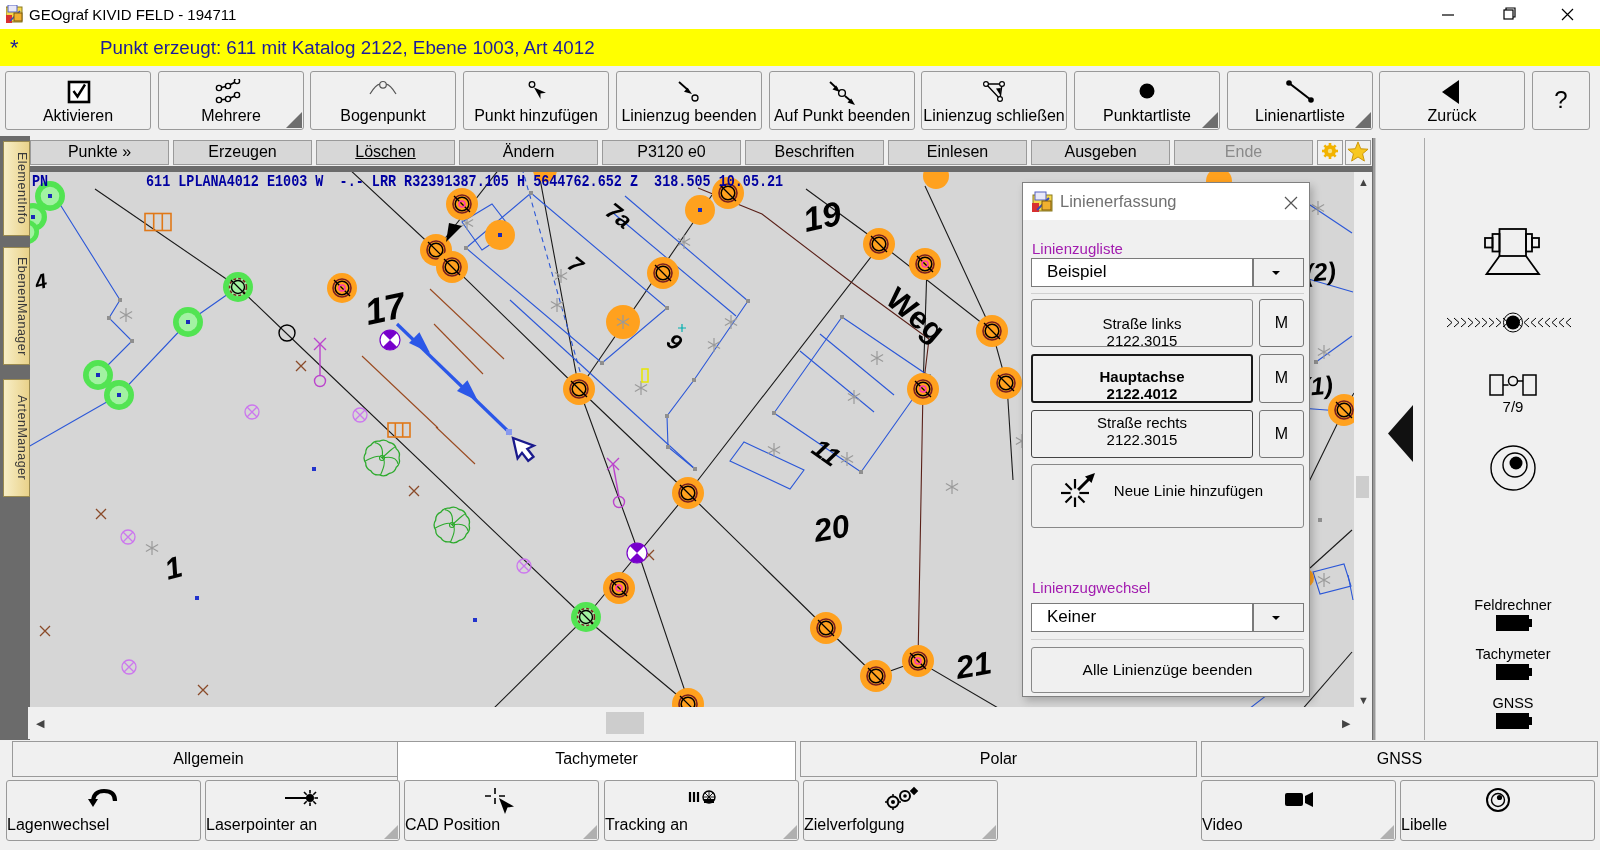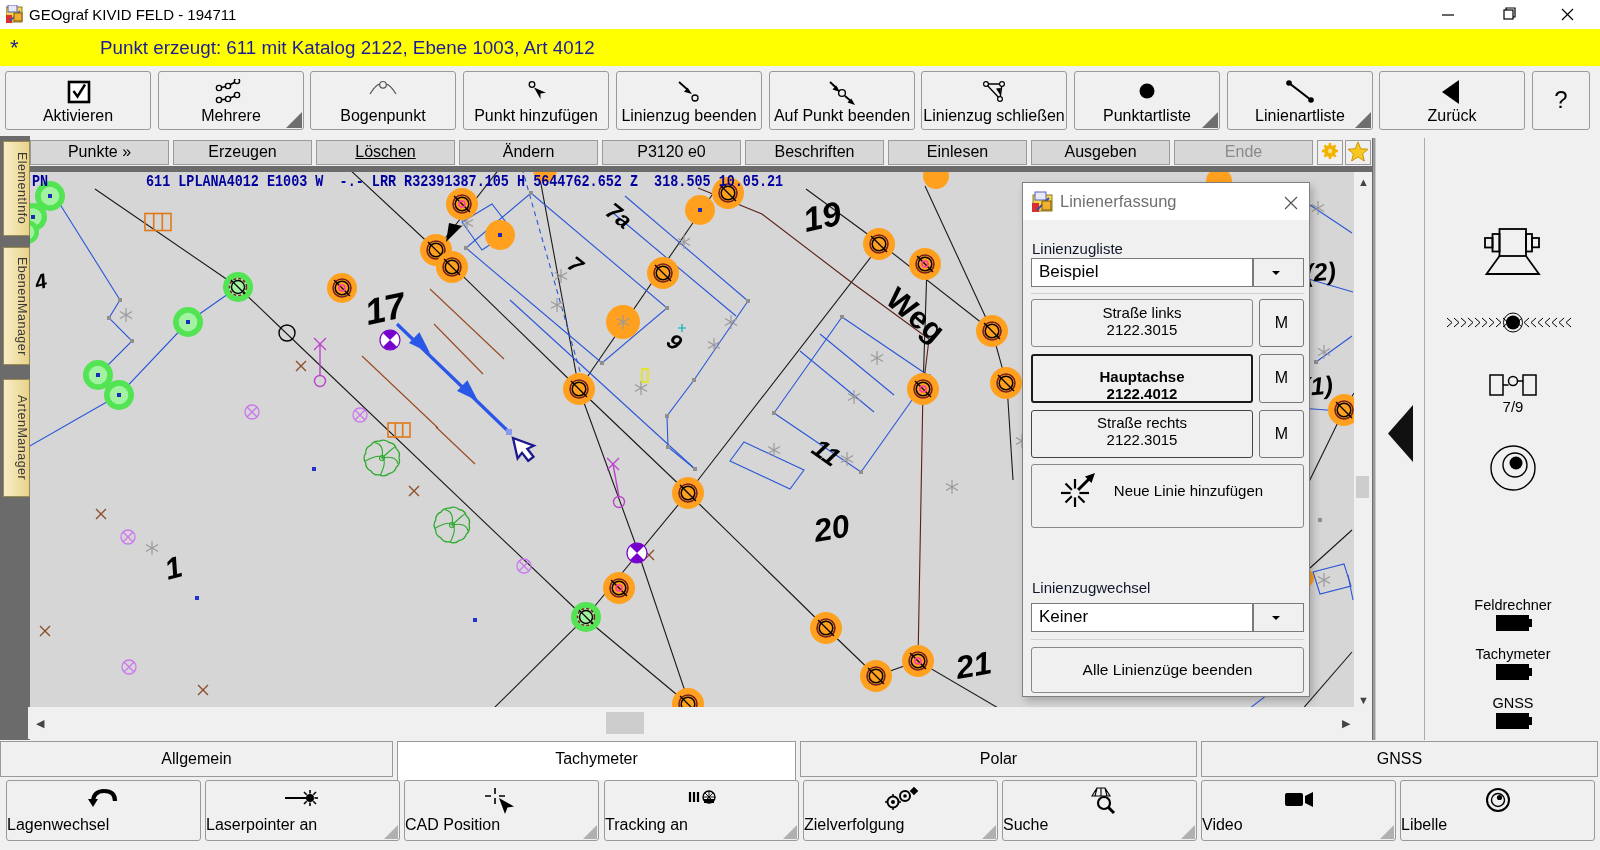--- a/index.html
+++ b/index.html
@@ -43,23 +43,23 @@
   .bbtn { position:absolute; top:780px; height:61px; width:195px; background:#f0f0f0;
     border:1px solid #999; border-radius:3px; }
   .bbtn .lbl { position:absolute; bottom:6px; width:100%; font-size:16px; }
   .bbtn svg { position:absolute; top:5px; left:77px; }
   .ctri { position:absolute; right:1px; bottom:1px; width:0; height:0;
     border-left:16px solid transparent; border-bottom:16px solid #6e6e6e; }
   .bbtn .ctri { border-left:14px solid transparent; border-bottom:14px solid #b0b0b0; }
   #dlg { left:1022px; top:182px; width:288px; height:515px; background:#f0f0f0;
     border:1px solid #808080; box-shadow:3px 4px 8px rgba(0,0,0,0.22); }
   #dlgtitle { left:0; top:0; width:286px; height:37px; background:#ffffff; }
-  .dlg-lbl { position:absolute; left:9px; font-size:15px; color:#0f172a; }
+  .dlg-lbl { position:absolute; left:9px; font-size:15px; color:#a21caf; }
   .combo { position:absolute; left:8px; width:222px; height:29px; background:#fff;
-    border:1px solid #7a7a7a; font-size:17px; padding-left:7px; color:#000; }
+    border:1px solid #7a7a7a; font-size:17px; padding-left:15px; color:#000; }
   .combobtn { position:absolute; left:230px; width:51px; height:29px; background:#f0f0f0;
     border:1px solid #7a7a7a; }
   .dbtn { position:absolute; left:8px; width:222px; background:#f0f0f0; border:1px solid #888;
     border-radius:3px; text-align:center; font-size:15px; color:#000; }
   .mbtn { position:absolute; left:236px; width:45px; background:#f0f0f0; border:1px solid #777;
     border-radius:3px; text-align:center; font-size:16px; color:#000; }
 </style>
 </head>
 <body>
 <div id="root">
@@ -554,21 +554,21 @@
         <rect x="103" y="481" width="3" height="8" fill="#000"></rect>
       <text x="87" y="521" font-size="14.5" text-anchor="middle" fill="#000" font-family="Liberation Sans">Tachymeter</text>
       <rect x="70" y="526" width="33" height="16" fill="#000"></rect>
         <rect x="103" y="530" width="3" height="8" fill="#000"></rect>
       <text x="87" y="570" font-size="14.5" text-anchor="middle" fill="#000" font-family="Liberation Sans">GNSS</text>
       <rect x="70" y="575" width="33" height="16" fill="#000"></rect>
         <rect x="103" y="579" width="3" height="8" fill="#000"></rect>
     </g>
   </svg>
   <div id="tabsrow" class="abs"></div>
-  <div class="btab" style="left:0px;width:393px">Allgemein</div>
+  <div class="btab" style="left:12px;width:393px">Allgemein</div>
   <div class="btab sel" style="left:397px;width:399px">Tachymeter</div>
   <div class="btab" style="left:800px;width:397px">Polar</div>
   <div class="btab" style="left:1201px;width:397px">GNSS</div>
   <div class="abs" style="left:0;top:778px;width:1600px;height:72px;background:#f0f0f0"></div>
   <div class="bbtn" style="left:6px">
       <svg width="40" height="30" viewBox="0 0 40 30">
         <path d="M9 17 Q9 5 20 5 Q31 5 31 15" stroke="#000" stroke-width="4.2" fill="none"></path>
         <path d="M4 13 L14 13 L9 21 Z" fill="#000"></path>
       </svg>
       <div class="lbl">Lagenwechsel</div>
@@ -615,29 +615,20 @@
         <circle cx="24" cy="10" r="1.8" fill="#000"></circle>
         <path d="M18 16 L20 16" stroke="#000" stroke-width="1.5"></path>
         <path d="M6 16 L4 16" stroke="#000" stroke-width="1.5"></path>
         <path d="M12 10 L12 8" stroke="#000" stroke-width="1.5"></path>
         <path d="M12 22 L12 24" stroke="#000" stroke-width="1.5"></path>
         <rect x="30" y="2" width="6" height="6" fill="#000" transform="rotate(45 33 5)"></rect>
       </svg>
       <div class="lbl">Zielverfolgung</div>
       <div class="ctri"></div>
     </div>
-  <div class="bbtn" style="left:1002px">
-      <svg width="40" height="30" viewBox="0 0 40 30">
-        <path d="M12 10 L17 2 L25 2 L30 10 Z M14 10 L28 10 M17 2 L15 10 M25 2 L27 10 M21 2 L21 10" stroke="#000" stroke-width="1.1" fill="none"></path>
-        <circle cx="24" cy="17" r="6" fill="none" stroke="#000" stroke-width="2.2"></circle>
-        <path d="M28.5 21.5 L34 27" stroke="#000" stroke-width="3"></path>
-      </svg>
-      <div class="lbl">Suche</div>
-      <div class="ctri"></div>
-    </div>
   <div class="bbtn" style="left:1201px">
       <svg width="40" height="30" viewBox="0 0 40 30">
         <rect x="6" y="7" width="18" height="13" rx="2" fill="#000"></rect>
         <path d="M26 10 L34 6 L34 21 L26 17 Z" fill="#000"></path>
       </svg>
       <div class="lbl">Video</div>
       <div class="ctri"></div>
     </div>
   <div class="bbtn" style="left:1400px">
       <svg width="40" height="30" viewBox="0 0 40 30">
@@ -658,21 +649,21 @@
     </svg>
     <span class="abs" style="left:37px;top:9px;font-size:16.5px;color:#707070">Linienerfassung</span>
     <svg class="abs" style="left:261px;top:13px" width="14" height="14">
       <path d="M1,1 L13,13 M13,1 L1,13" stroke="#555" stroke-width="1.2" fill="none"></path>
       </svg>
     <div class="dlg-lbl" style="top:57px">Linienzugliste</div>
     <div class="combo" style="top:75px;line-height:26px">Beispiel</div>
     <div class="combobtn" style="top:75px"></div>
     <div class="abs" style="left:249px;top:88px;width:0;height:0;border-left:4.5px solid transparent;border-right:4.5px solid transparent;border-top:4.5px solid #000"></div>
     <div class="abs" style="left:8px;top:110px;width:273px;border-top:1px solid #d0d0d0"></div>
-    <div class="dbtn" style="top:116px;height:48px;padding-top:4px">Straße links<br>2122.3015</div>
+    <div class="dbtn" style="top:116px;height:48px;padding-top:15px">Straße links<br>2122.3015</div>
     <div class="mbtn" style="top:116px;height:48px;line-height:45px">M</div>
     <div class="dbtn" style="top:171px;height:49px;padding-top:12px;border:2px solid #1a1a1a;font-weight:bold">Hauptachse<br>2122.4012</div>
     <div class="mbtn" style="top:171px;height:49px;line-height:45px">M</div>
     <div class="dbtn" style="top:227px;height:48px;padding-top:3px;border:1.5px solid #444">Straße rechts<br>2122.3015</div>
     <div class="mbtn" style="top:227px;height:48px;line-height:45px">M</div>
     <div class="dbtn" style="left:8px;top:281px;width:273px;height:64px;line-height:51px"><span style="margin-left:42px">Neue Linie hinzufügen</span></div>
     <svg class="abs" style="left:36px;top:287px" width="44" height="42" viewBox="0 0 44 42">
       <g stroke="#000" stroke-width="2.2">
           <path d="M16 9 L16 37"></path>
           <path d="M2 23 L30 23"></path>

